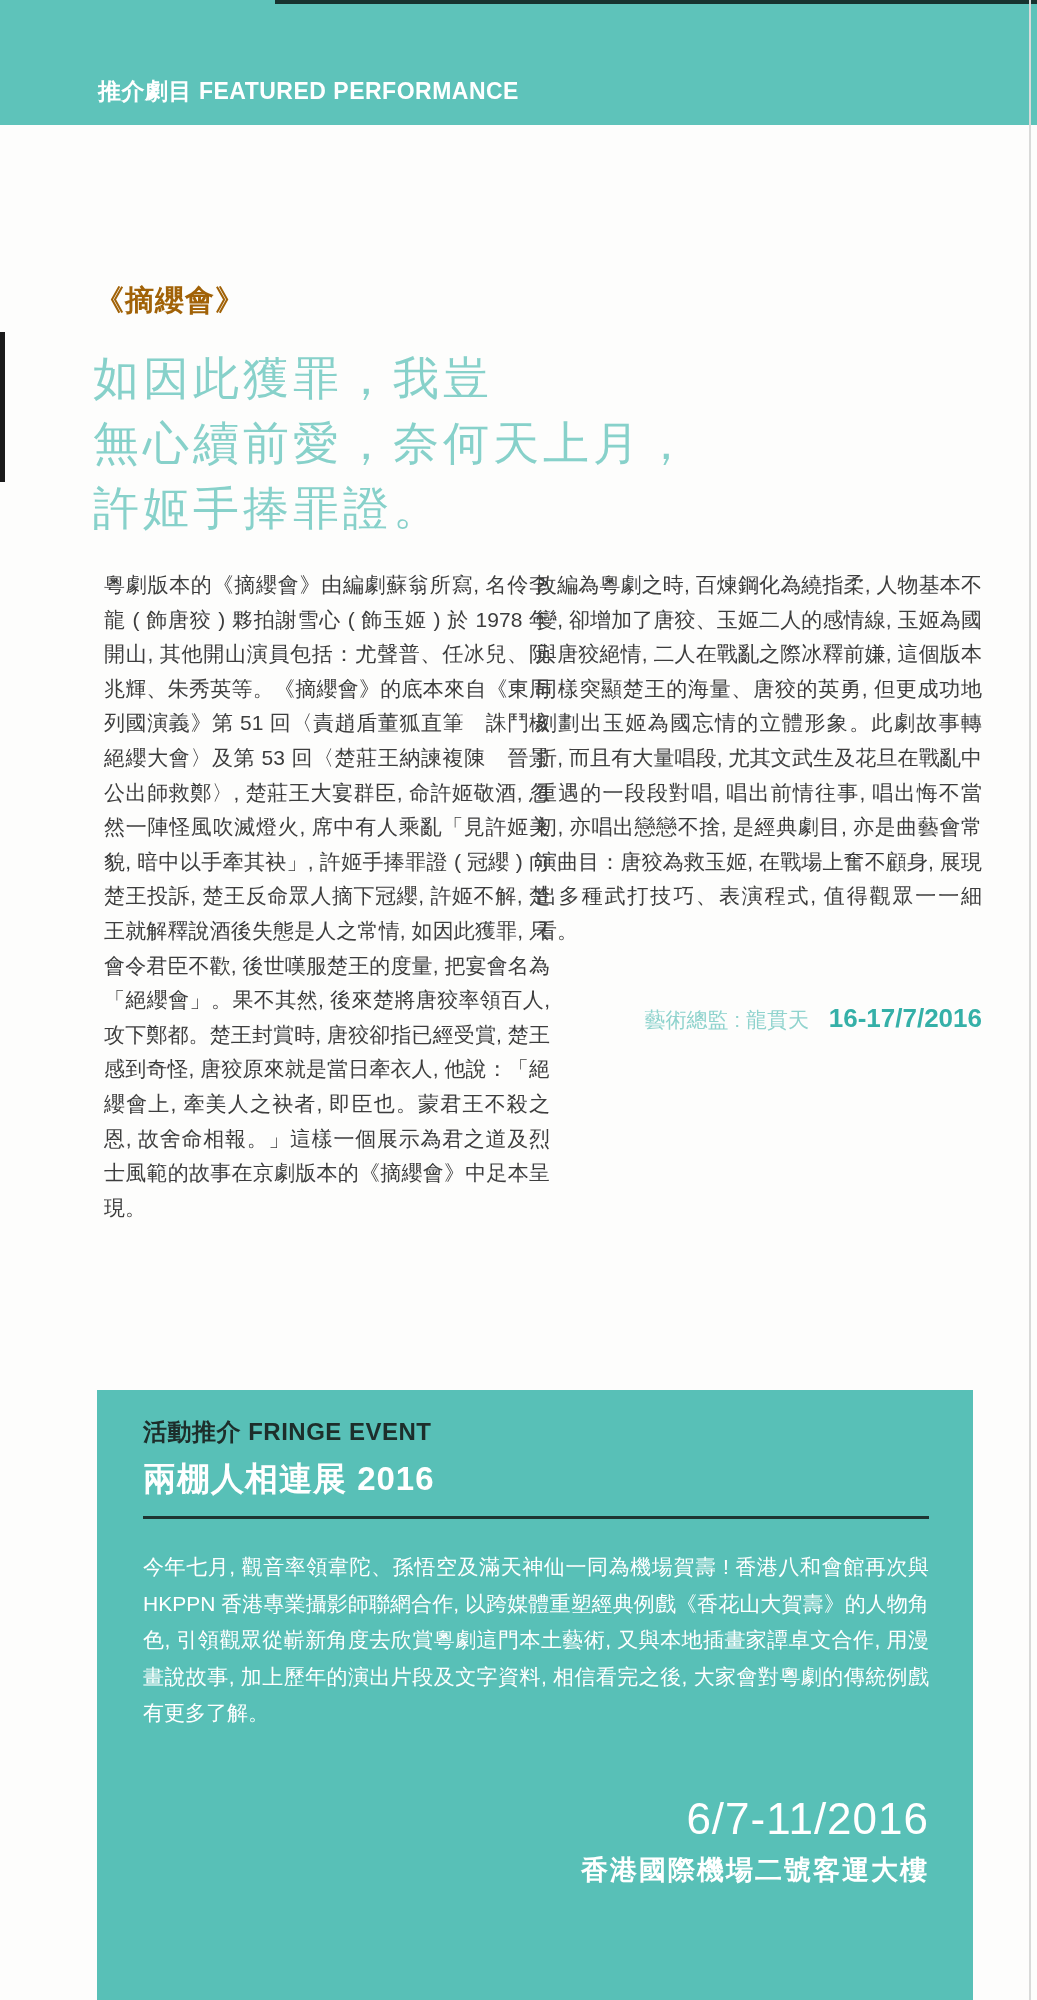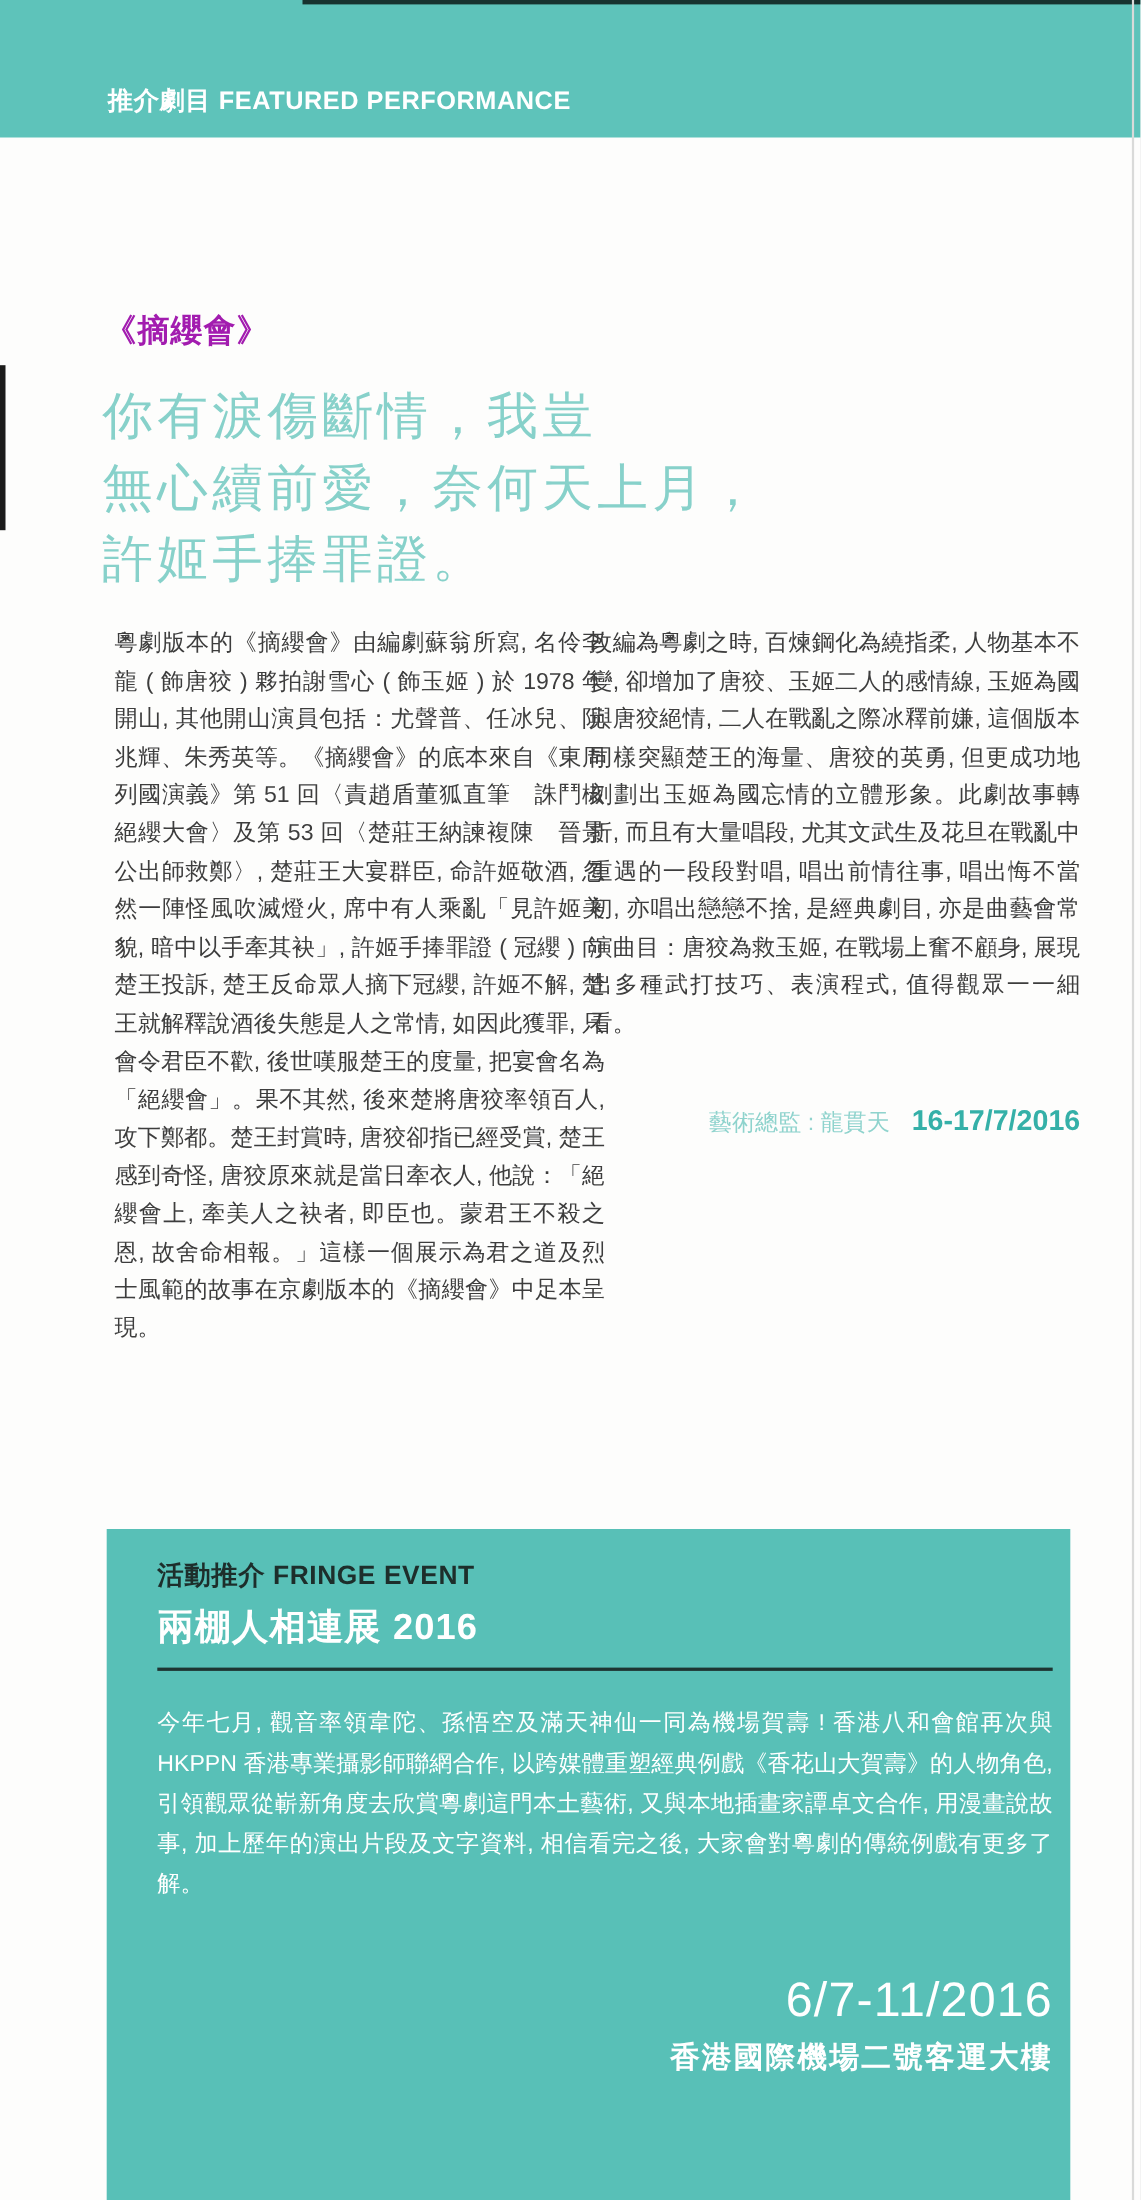--- a/index.html
+++ b/index.html
@@ -25,21 +25,21 @@
   }
   .band-title {
     position: absolute; left: 98px; top: 76px;
     color: #ffffff; font-weight: bold; font-size: 23px; letter-spacing: 0.5px;
     white-space: nowrap;
   }
 
   
   .show-title {
     position: absolute; left: 95px; top: 281px;
-    color: #a21caf; font-size: 29px; font-weight: bold; letter-spacing: 1px;
+    color: #a16207; font-size: 29px; font-weight: bold; letter-spacing: 1px;
   }
 
   
   .poem {
     position: absolute; left: 93px; top: 346px;
     color: #87d1ca; font-size: 46px; line-height: 65px;
     font-weight: 200; letter-spacing: 4px; white-space: nowrap;
   }
 
   
@@ -60,21 +60,21 @@
   }
   .credit-label { color: #8fd3cd; font-size: 21px; font-weight: normal; }
   .credit-dates { color: #35b0a8; font-size: 26px; font-weight: bold; margin-left: 14px; }
 
   
   .fringe {
     position: absolute; left: 97px; top: 1390px;
     width: 876px; height: 610px;
     background: #58c0b7;
     box-sizing: border-box;
-    padding: 24px 16px 0 46px;
+    padding: 24px 44px 0 46px;
   }
   .fringe-kicker {
     color: #1d2e2b; font-size: 24px; font-weight: bold; letter-spacing: 0.5px;
     margin-top: 2px;
   }
   .fringe-title {
     color: #ffffff; font-size: 33px; font-weight: bold; letter-spacing: 1px;
     margin-top: 9px;
   }
   .fringe-rule {
@@ -99,21 +99,21 @@
 <div class="page">
 
   <div class="band">
     <div class="band-title">推介劇目 FEATURED PERFORMANCE</div>
   </div>
   <div class="top-strip"></div>
 
   <div class="show-title">《摘纓會》</div>
 
   <div class="poem">
-    <div>你有淚傷斷情，我豈</div>
+    <div>如因此獲罪，我豈</div>
     <div>無心續前愛，奈何天上月，</div>
     <div>許姬手捧罪證。</div>
   </div>
 
   <div class="col col-left">
     <p>粵劇版本的《摘纓會》由編劇蘇翁所寫, 名伶李龍 ( 飾唐狡 ) 夥拍謝雪心 ( 飾玉姬 ) 於 1978 年開山, 其他開山演員包括：尤聲普、任冰兒、阮兆輝、朱秀英等。《摘纓會》的底本來自《東周列國演義》第 51 回〈責趙盾董狐直筆　誅鬥椒絕纓大會〉及第 53 回〈楚莊王納諫複陳　晉景公出師救鄭〉, 楚莊王大宴群臣, 命許姬敬酒, 忽然一陣怪風吹滅燈火, 席中有人乘亂「見許姬美貌, 暗中以手牽其袂」, 許姬手捧罪證 ( 冠纓 ) 向楚王投訴, 楚王反命眾人摘下冠纓, 許姬不解, 楚王就解釋說酒後失態是人之常情, 如因此獲罪, 只會令君臣不歡, 後世嘆服楚王的度量, 把宴會名為「絕纓會」。果不其然, 後來楚將唐狡率領百人, 攻下鄭都。楚王封賞時, 唐狡卻指已經受賞, 楚王感到奇怪, 唐狡原來就是當日牽衣人, 他說：「絕纓會上, 牽美人之袂者, 即臣也。蒙君王不殺之恩, 故舍命相報。」這樣一個展示為君之道及烈士風範的故事在京劇版本的《摘纓會》中足本呈現。</p>
   </div>
 
   <div class="col col-right">
     <p>改編為粵劇之時, 百煉鋼化為繞指柔, 人物基本不變, 卻增加了唐狡、玉姬二人的感情線, 玉姬為國與唐狡絕情, 二人在戰亂之際冰釋前嫌, 這個版本同樣突顯楚王的海量、唐狡的英勇, 但更成功地刻劃出玉姬為國忘情的立體形象。此劇故事轉折, 而且有大量唱段, 尤其文武生及花旦在戰亂中重遇的一段段對唱, 唱出前情往事, 唱出悔不當初, 亦唱出戀戀不捨, 是經典劇目, 亦是曲藝會常演曲目：唐狡為救玉姬, 在戰場上奮不顧身, 展現出多種武打技巧、表演程式, 值得觀眾一一細看。</p>

